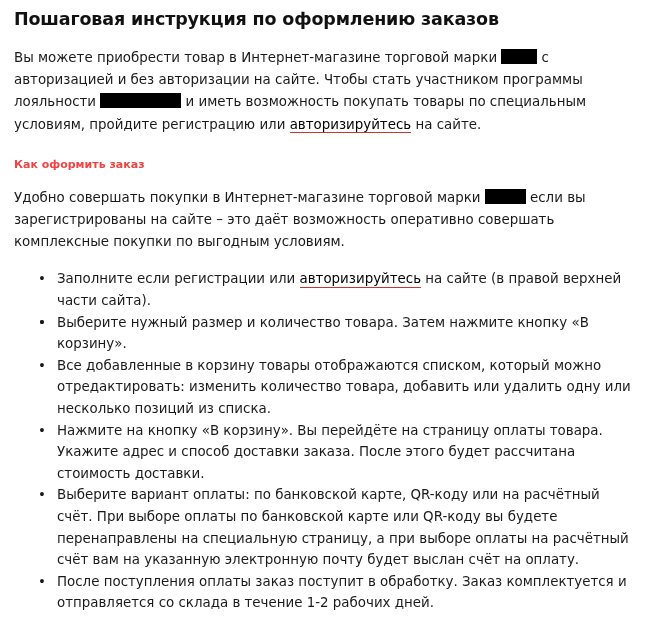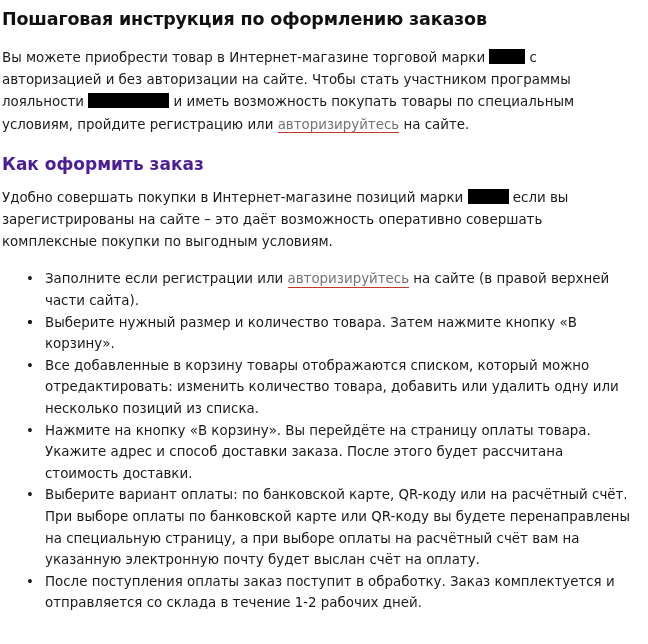--- a/index.html
+++ b/index.html
@@ -13,37 +13,37 @@
     height: 644px;
     overflow: hidden;
     font-family: "DejaVu Sans", "Liberation Sans", sans-serif;
     color: #1a1a1a;
     -webkit-font-smoothing: antialiased;
   }
   .page {
     box-sizing: border-box;
     width: 648px;
     height: 644px;
-    padding: 9px 13px 0 2px;
+    padding: 9px 13px 0 14px;
     background: #ffffff;
   }
   .page-title {
     font-size: 17.5px;
     font-weight: 700;
     line-height: 21px;
     letter-spacing: -0.15px;
     color: #111111;
     margin: 0 0 17px 0;
     white-space: nowrap;
   }
   .section-heading {
-    font-size: 17px;
+    font-size: 11px;
     font-weight: 700;
     line-height: 17px;
-    color: #4c1d95;
+    color: #ef4444;
     margin: 0 0 14px 0;
   }
   .body-paragraph {
     font-size: 13.4px;
     line-height: 22.2px;
     color: #1a1a1a;
     margin: 0 0 14px 0;
     text-align: left;
     max-width: 621px;
   }
@@ -54,21 +54,21 @@
     display: inline-block;
     background: #000000;
     vertical-align: -2px;
     border-radius: 0;
   }
   .redaction.r-small { width: 36px; height: 15px; }
   .redaction.r-wide  { width: 81px; height: 15px; }
   .redaction.r-mid   { width: 41px; height: 15px; }
 
   .inline-link {
-    color: #737373;
+    color: #000000;
     text-decoration: none;
     border-bottom: 1.3px solid #c0392b;
     padding-bottom: 0.5px;
     cursor: pointer;
   }
 
   .steps-list {
     list-style: none;
     margin: 0;
     padding: 0;
@@ -95,21 +95,21 @@
 <body>
 
 <div class="page">
 
   <h1 class="page-title">Пошаговая инструкция по оформлению заказов</h1>
 
   <p class="body-paragraph gap-after-intro"><span>Вы можете приобрести товар в Интернет-магазине торговой марки </span><span class="redaction r-small"></span><span> с авторизацией и без авторизации на сайте. Чтобы стать участником программы лояльности </span><span class="redaction r-wide"></span><span> и иметь возможность покупать товары по специальным условиям, пройдите регистрацию или </span><a class="inline-link" href="#">авторизируйтесь</a><span> на сайте.</span></p>
 
   <h2 class="section-heading">Как оформить заказ</h2>
 
-  <p class="body-paragraph gap-after-second"><span>Удобно совершать покупки в Интернет-магазине позиций марки </span><span class="redaction r-mid"></span><span> если вы зарегистрированы на сайте – это даёт возможность оперативно совершать комплексные покупки по выгодным условиям.</span></p>
+  <p class="body-paragraph gap-after-second"><span>Удобно совершать покупки в Интернет-магазине торговой марки </span><span class="redaction r-mid"></span><span> если вы зарегистрированы на сайте – это даёт возможность оперативно совершать комплексные покупки по выгодным условиям.</span></p>
 
   <ul class="steps-list">
 
     <li><span class="bullet-marker">•</span><span>Заполните если регистрации или </span><a class="inline-link" href="#">авторизируйтесь</a><span> на сайте (в правой верхней части сайта).</span></li>
 
     <li><span class="bullet-marker">•</span></li>
 
     <li><span class="bullet-marker">•</span><span>Выберите нужный размер и количество товара. Затем нажмите кнопку «В корзину».</span></li>
 
     <li><span class="bullet-marker">•</span><span>Все добавленные в корзину товары отображаются списком, который можно отредактировать: изменить количество товара, добавить или удалить одну или несколько позиций из списка.</span></li>

